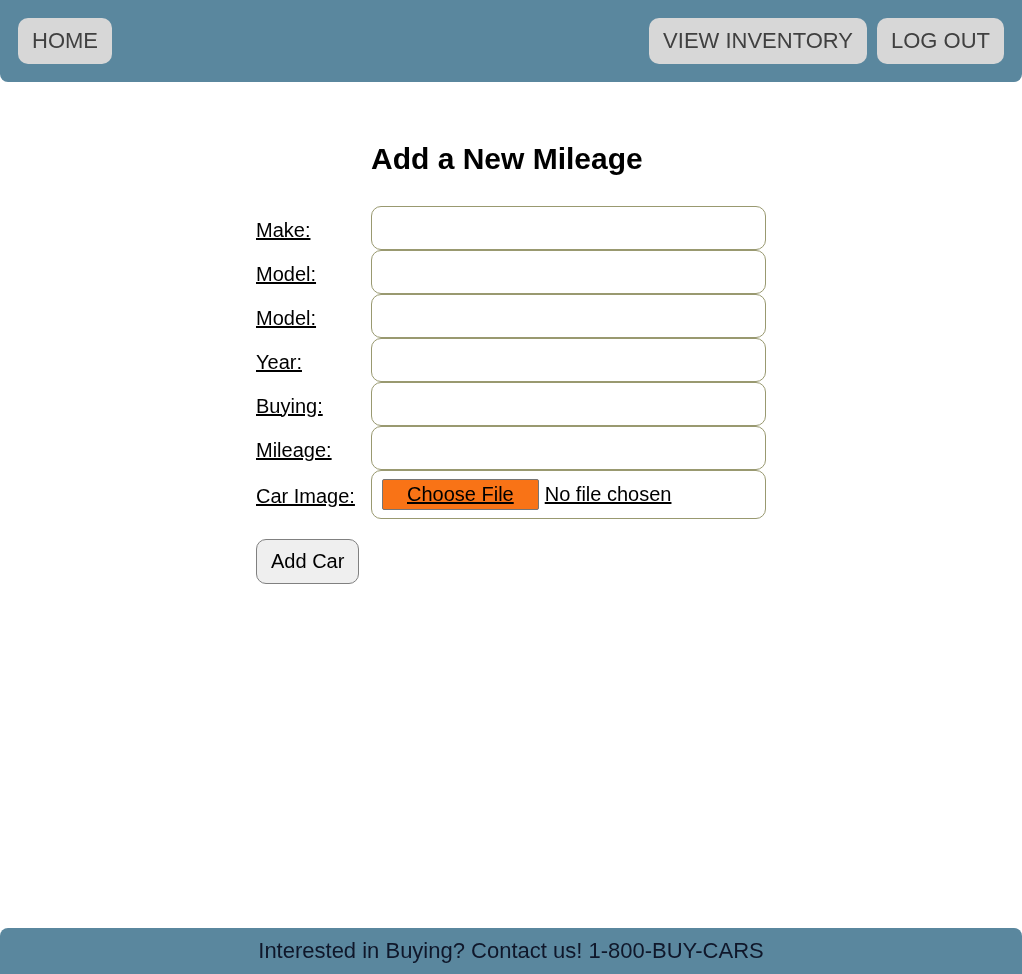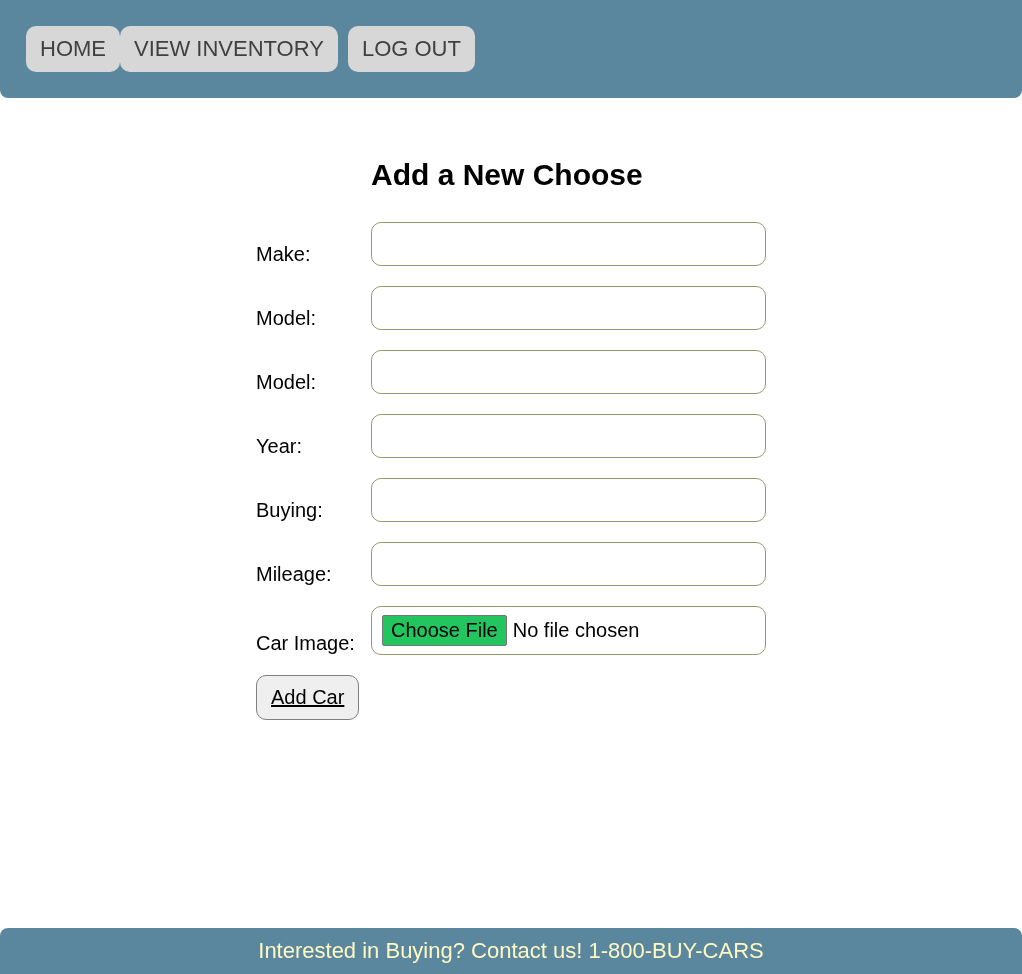--- a/index.html
+++ b/index.html
@@ -10,22 +10,23 @@
     body {
       font-family: Arial, Helvetica, sans-serif;
       width: 1022px;
       height: 974px;
       display: flex;
       flex-direction: column;
       background: #fff;
     }
     .header {
       background: #5a879e;
-      padding: 26px;
+      padding: 18px;
       display: flex;
+      justify-content: space-between;
       align-items: center;
       border-radius: 0 0 8px 8px;
     }
     .nav-left, .nav-right {
       display: flex;
       gap: 10px;
     }
     .nav-btn {
       background: #d7d7d7;
       color: #404040;
@@ -46,22 +47,22 @@
       width: 510px;
     }
     .page-title {
       font-size: 30px;
       font-weight: bold;
       margin-bottom: 30px;
       margin-left: 115px;
     }
     .form-row {
       display: flex;
-      align-items: flex-end;
-      margin-bottom: 20px;
+      align-items: center;
+      text-decoration: underline;
     }
     .form-label {
       width: 115px;
       font-size: 20px;
       padding-top: 4px;
     }
     .form-input {
       flex: 1;
       height: 44px;
       border: 1px solid #999970;
@@ -73,47 +74,46 @@
     .file-input-wrapper {
       flex: 1;
       border: 1px solid #999970;
       border-radius: 10px;
       padding: 8px 10px;
       display: flex;
       align-items: center;
       gap: 6px;
     }
     .file-btn {
-      background: #22c55e;
+      background: #f97316;
       border: 1px solid #767676;
-      padding: 3px 8px;
+      padding: 3px 24px;
       font-size: 20px;
       cursor: pointer;
       font-family: inherit;
       border-radius: 2px;
     }
     .file-status {
       font-size: 20px;
     }
     .submit-row {
       margin-top: 20px;
     }
     .submit-btn {
       background: #efefef;
       border: 1px solid #808080;
       padding: 10px 14px;
       font-size: 20px;
       border-radius: 10px;
       cursor: pointer;
       font-family: inherit;
-      text-decoration: underline;
     }
     .footer {
       background: #5a879e;
-      color: #fef9c3;
+      color: #0f172a;
       text-align: center;
       padding: 10px;
       font-size: 22px;
       border-radius: 8px 8px 0 0;
     }
   </style>
 </head>
 <body>
 
 <header class="header">
@@ -121,21 +121,21 @@
     <button class="nav-btn">HOME</button>
   </div>
   <div class="nav-right">
     <button class="nav-btn">VIEW INVENTORY</button>
     <button class="nav-btn">LOG OUT</button>
   </div>
 </header>
 
 <main class="main">
   <div class="form-wrapper">
-    <h1 class="page-title">Add a New Choose</h1>
+    <h1 class="page-title">Add a New Mileage</h1>
 
     <div class="form-row">
       <label class="form-label">Make:</label>
       <input class="form-input" type="text" style="">
     </div>
 
     <div class="form-row">
       <label class="form-label">Model:</label>
       <input class="form-input" type="text" style="">
     </div>

